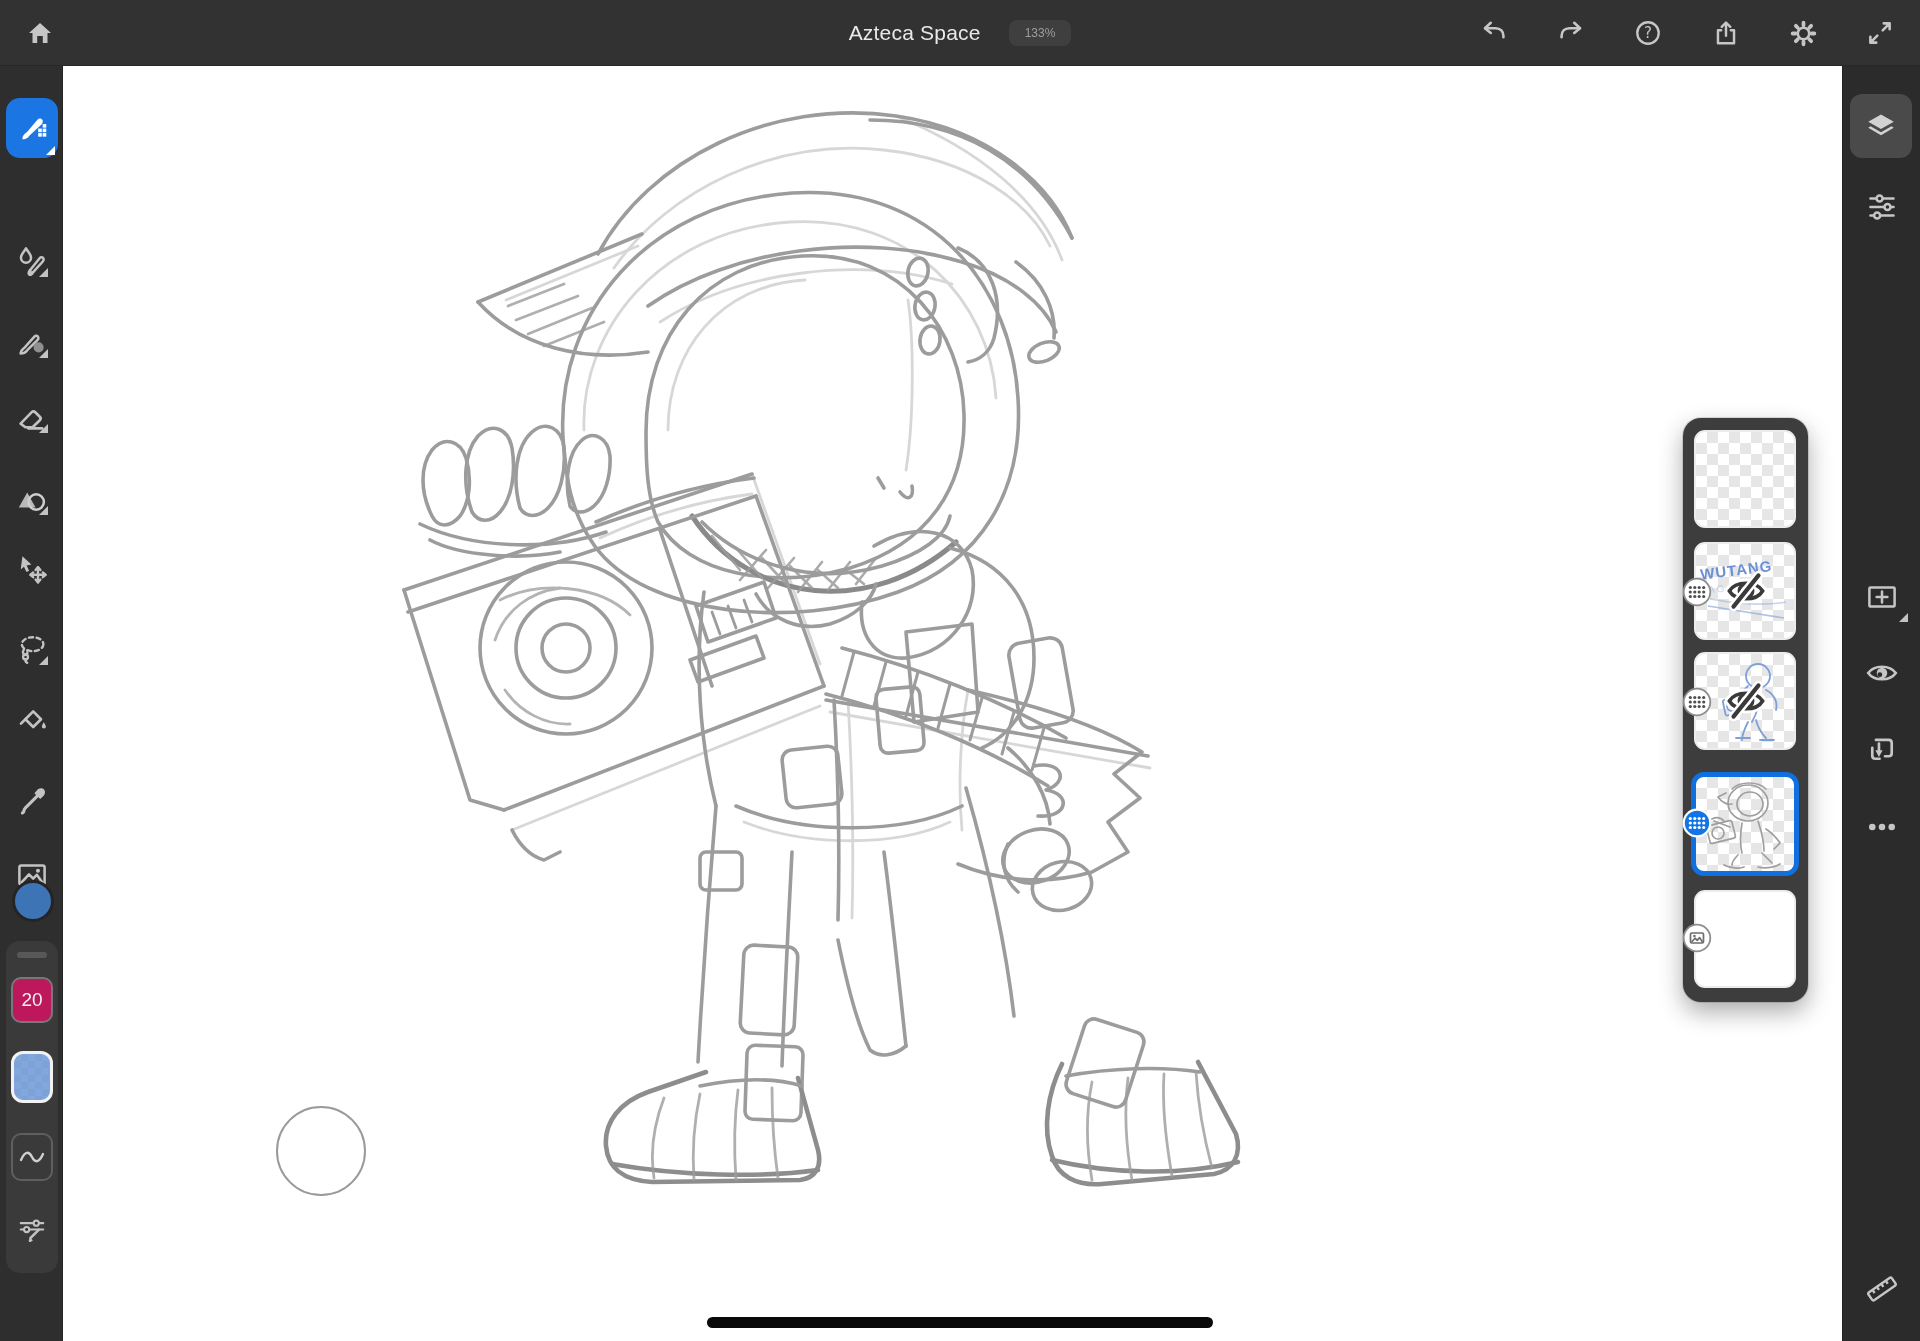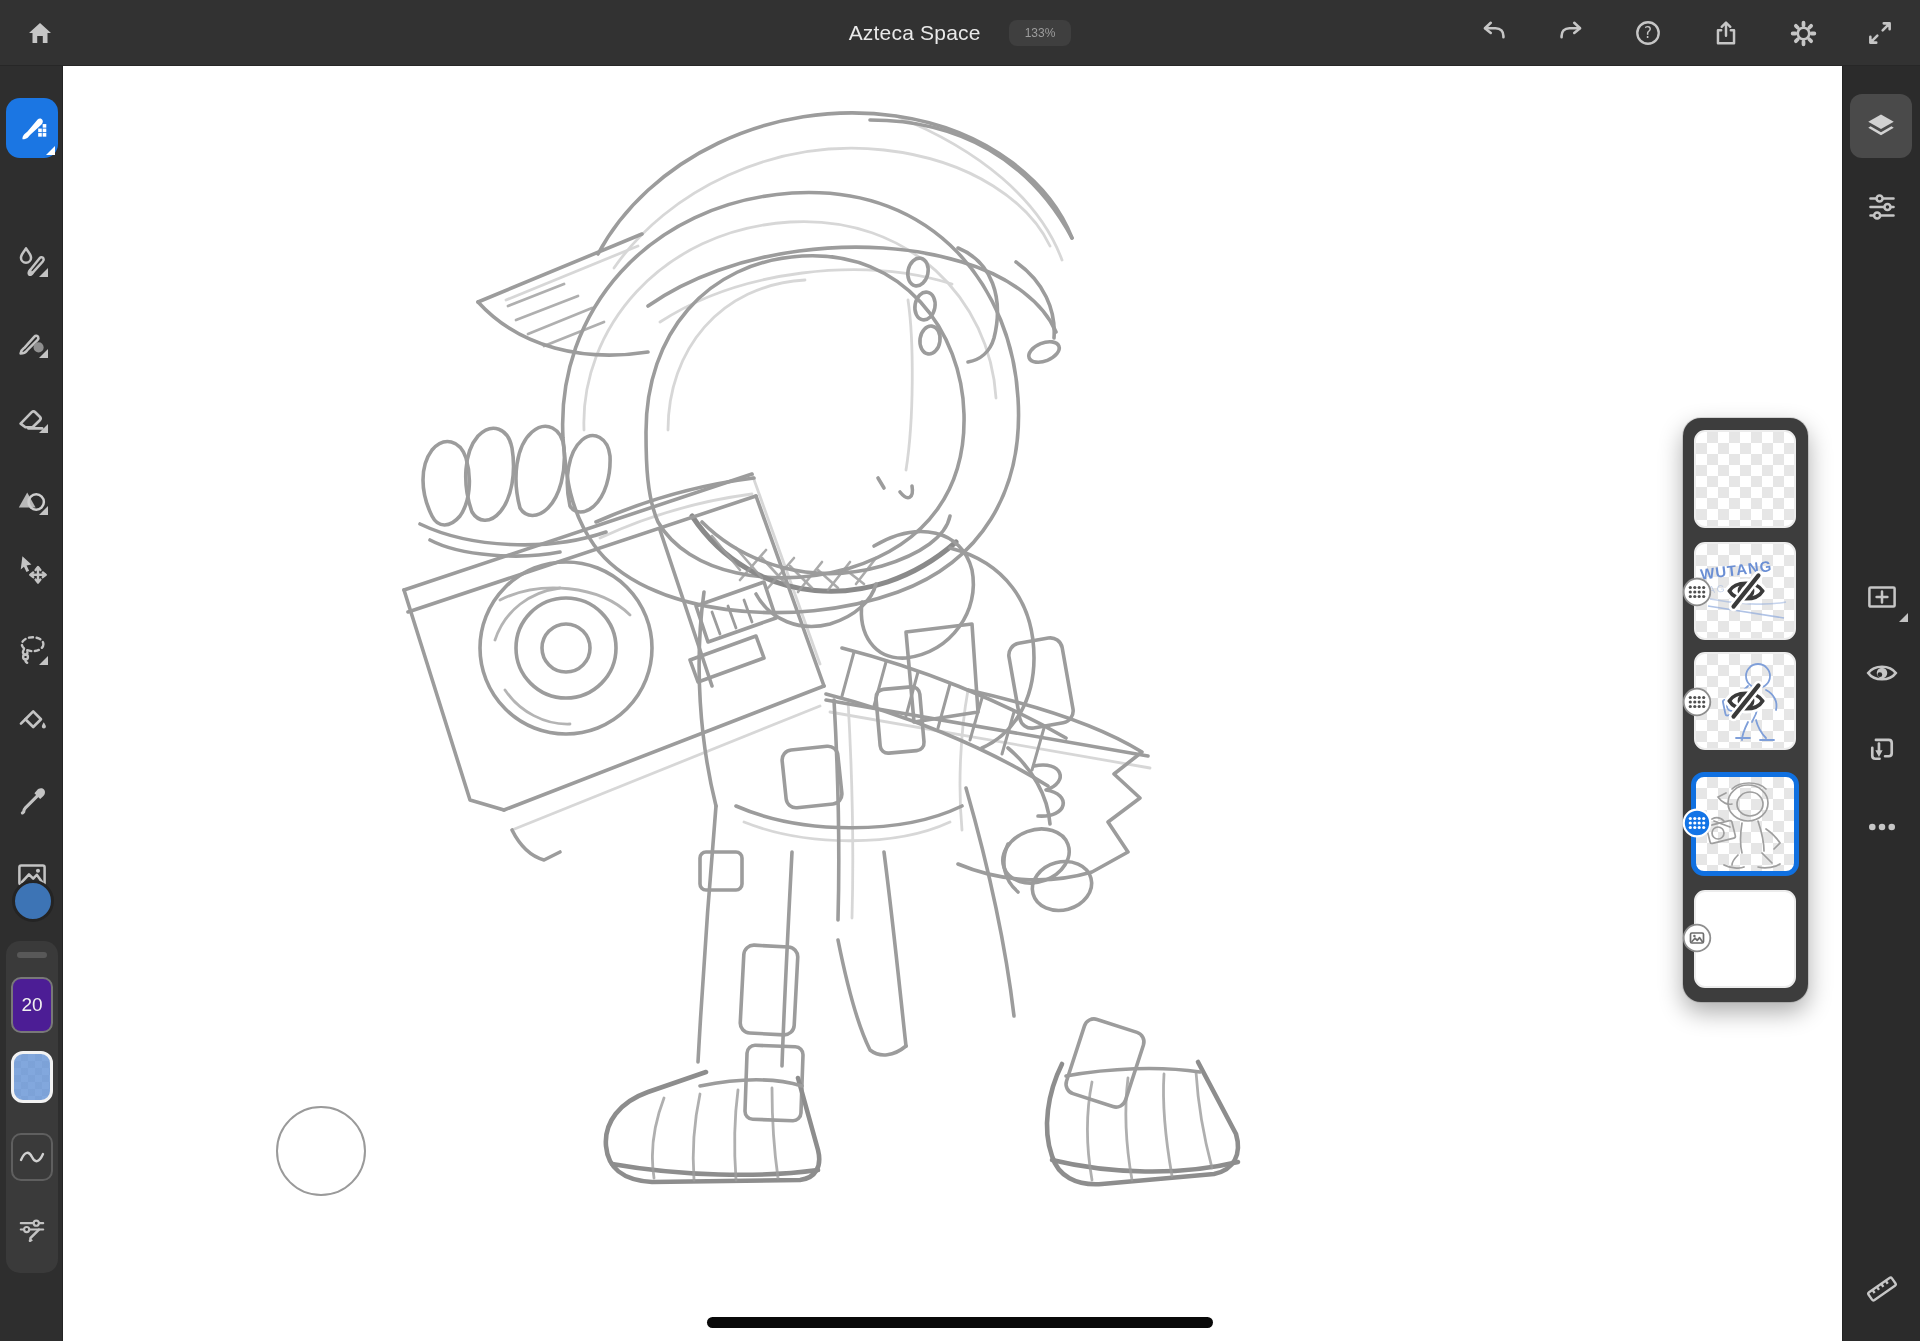--- a/index.html
+++ b/index.html
@@ -23,21 +23,21 @@
   .lt-btn{position:absolute;left:13px;width:38px;height:38px;display:flex;align-items:center;justify-content:center;}
   #pixel-brush-btn{position:absolute;left:6px;top:32px;width:52px;height:60px;background:#1b76e3;
                    border-radius:14px;display:flex;align-items:center;justify-content:center;}
   .corner{position:absolute;right:3px;bottom:3px;width:0;height:0;
           border-left:9px solid transparent;border-bottom:9px solid #c3c3c3;}
   .corner.white{border-bottom-color:#fff;}
   #color-chip{position:absolute;left:12px;top:814px;width:42px;height:42px;border-radius:50%;
               background:#3d74b5;border:3px solid #242424;}
   #brush-options{position:absolute;left:6px;top:875px;width:52px;height:332px;background:#3a3a3a;border-radius:14px;}
   #drag-handle{position:absolute;left:11px;top:11px;width:30px;height:6px;border-radius:3px;background:#585858;}
-  #size-box{position:absolute;left:5px;top:36px;width:42px;height:56px;background:#4c1d95;border:2px solid #787878;
+  #size-box{position:absolute;left:5px;top:36px;width:42px;height:46px;background:#be185d;border:2px solid #787878;
             border-radius:10px;color:#f0f0f0;font-size:19px;display:flex;align-items:center;justify-content:center;}
   #opacity-swatch{position:absolute;left:5px;top:110px;width:42px;height:52px;border-radius:12px;border:3px solid #f2f2f2;
       background-image:linear-gradient(rgba(108,152,215,.85),rgba(108,152,215,.85)),
         linear-gradient(45deg,#dcdcdc 25%,transparent 25%,transparent 75%,#dcdcdc 75%),
         linear-gradient(45deg,#dcdcdc 25%,transparent 25%,transparent 75%,#dcdcdc 75%);
       background-position:0 0,0 0,7px 7px;background-size:100% 100%,14px 14px,14px 14px;background-color:#fff;}
   #smooth-btn{position:absolute;left:5px;top:192px;width:42px;height:48px;border:2px solid #5f5f5f;border-radius:10px;
               display:flex;align-items:center;justify-content:center;}
   #brush-settings-btn{position:absolute;left:8px;top:270px;width:36px;height:36px;display:flex;align-items:center;justify-content:center;}
 

